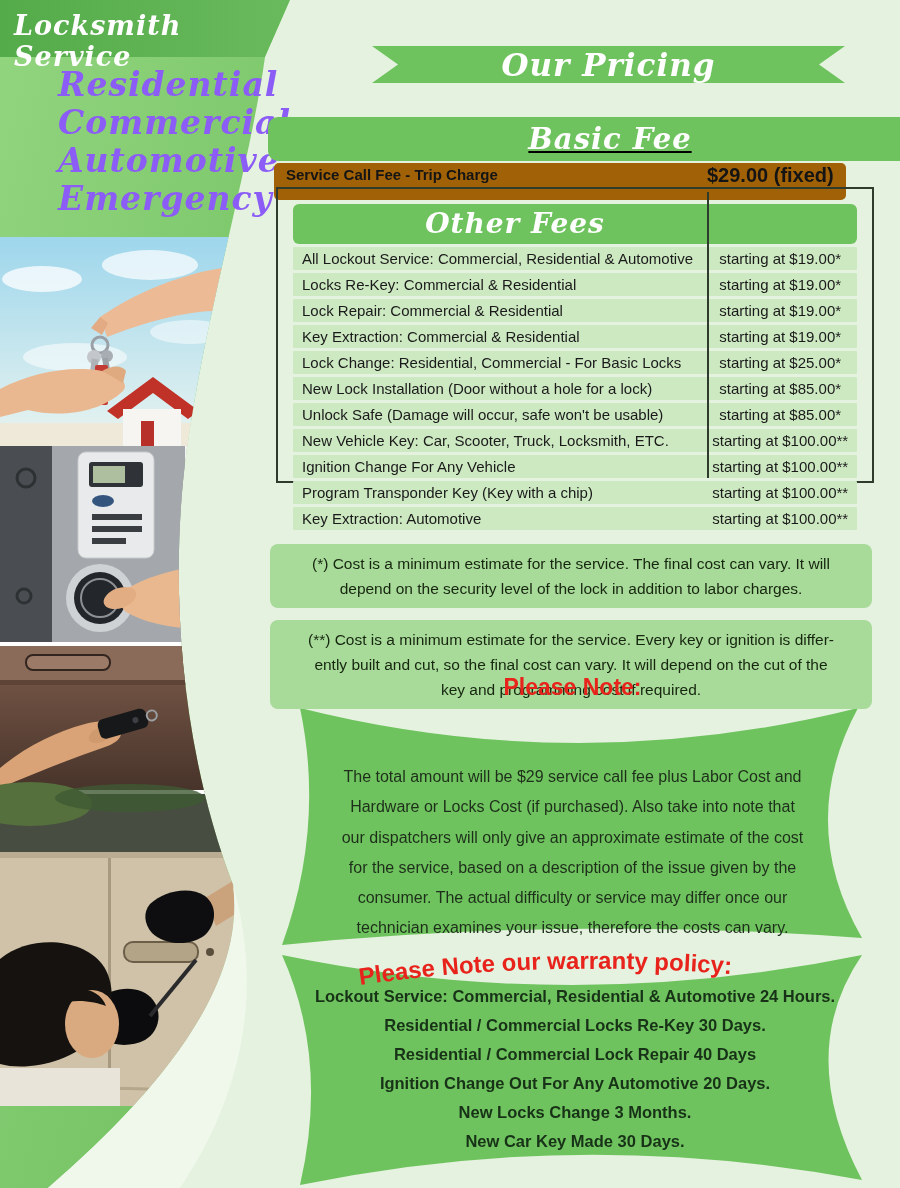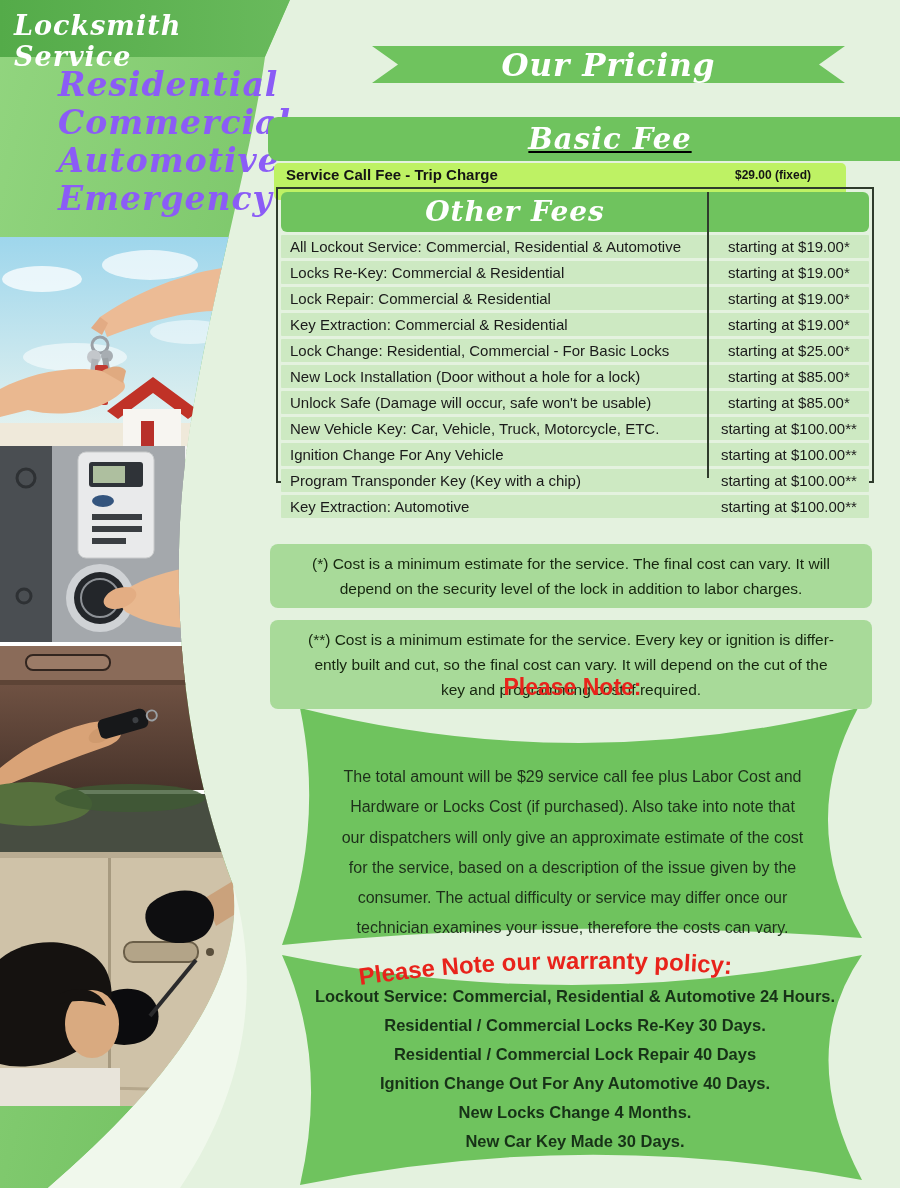--- a/index.html
+++ b/index.html
@@ -18,29 +18,29 @@
   .ribbon{left:372px;top:46px;width:473px;height:37px;background:#6fc35e;
           clip-path:polygon(0 0,100% 0,calc(100% - 26px) 50%,100% 100%,0 100%,26px 50%);
           z-index:4;display:flex;align-items:center;justify-content:center;}
   .ribbon span{color:#fff;font-family:"DejaVu Serif",serif;font-style:italic;
                font-weight:bold;font-size:31px;letter-spacing:1px;}
   .greenbar{background:#6fc35e;border-radius:10px;display:flex;align-items:center;
             justify-content:center;z-index:4;}
   .bar-title{color:#fff;font-family:"DejaVu Serif",serif;font-style:italic;
              font-weight:bold;font-size:29px;letter-spacing:1px;}
   
-  .basicrow{left:274px;top:163px;width:572px;height:37px;background:#bef264;
+  .basicrow{left:274px;top:163px;width:572px;height:37px;background:#a16207;
             border-radius:5px;z-index:4;}
   .basicrow .svc{position:absolute;left:12px;top:0;line-height:24px;
                  font-size:15px;font-weight:bold;color:#141414;}
   .basicrow .prc{position:absolute;left:433px;width:132px;top:0;line-height:24px;
-                 text-align:center;font-size:12px;font-weight:bold;color:#141414;}
+                 text-align:left;font-size:20px;font-weight:bold;color:#141414;}
   
   .feetable{left:276px;top:187px;width:598px;height:296px;border:2px solid #2f3b2c;
-            box-sizing:border-box;padding:3px;z-index:4;}
+            box-sizing:border-box;padding:15px;z-index:4;}
   .feetable .divider{position:absolute;left:429px;top:3px;bottom:3px;width:2px;
                      background:#2f3b2c;z-index:6;}
   .fee-head{height:40px;background:#6fc35e;border-radius:6px;margin-bottom:3px;
             position:relative;}
   .fee-head .bar-title{position:absolute;left:0;right:120px;top:0;line-height:40px;
                        text-align:center;font-size:28px;}
   .feerow{height:23px;margin-bottom:3px;background:#cde9c2;border-radius:1px;
           display:flex;font-size:15px;color:#1a1a1a;}
   .feerow:last-child{margin-bottom:0;}
   .feerow .c1{width:426px;padding-left:9px;line-height:23px;white-space:nowrap;
@@ -238,21 +238,21 @@
     </div>
     <div class="feerow">
       <div class="c1">New Lock Installation (Door without a hole for a lock)</div>
       <div class="c2">starting at $85.00*</div>
     </div>
     <div class="feerow">
       <div class="c1">Unlock Safe (Damage will occur, safe won't be usable)</div>
       <div class="c2">starting at $85.00*</div>
     </div>
     <div class="feerow">
-      <div class="c1">New Vehicle Key: Car, Vehicle, Truck, Motorcycle, ETC.</div>
+      <div class="c1">New Vehicle Key: Car, Scooter, Truck, Locksmith, ETC.</div>
       <div class="c2">starting at $100.00**</div>
     </div>
     <div class="feerow">
       <div class="c1">Ignition Change For Any Vehicle</div>
       <div class="c2">starting at $100.00**</div>
     </div>
     <div class="feerow">
       <div class="c1">Program Transponder Key (Key with a chip)</div>
       <div class="c2">starting at $100.00**</div>
     </div>
@@ -289,18 +289,18 @@
     <path d="M17,15 Q307,75 597,15 Q530,113 597,240 Q315,187 35,245 Q64,120 17,15 Z" fill="#6fc35e"></path>
     <path id="warranty-arc" d="M95,45 Q310,14 550,42" fill="none"></path>
     <text font-family="Liberation Sans, sans-serif" font-size="24" font-weight="bold" fill="#e8231b">
       <textPath href="#warranty-arc">Please Note our warranty policy:</textPath>
     </text>
   </svg>
   <div class="abs warranty-lines">
     <div>Lockout Service: Commercial, Residential &amp; Automotive 24 Hours.</div>
     <div>Residential / Commercial Locks Re-Key 30 Days.</div>
     <div>Residential / Commercial Lock Repair 40 Days</div>
-    <div>Ignition Change Out For Any Automotive 40 Days.</div>
-    <div>New Locks Change 4 Months.</div>
+    <div>Ignition Change Out For Any Automotive 20 Days.</div>
+    <div>New Locks Change 3 Months.</div>
     <div>New Car Key Made 30 Days.</div>
   </div>
 
 </div>
 
 </body></html>

